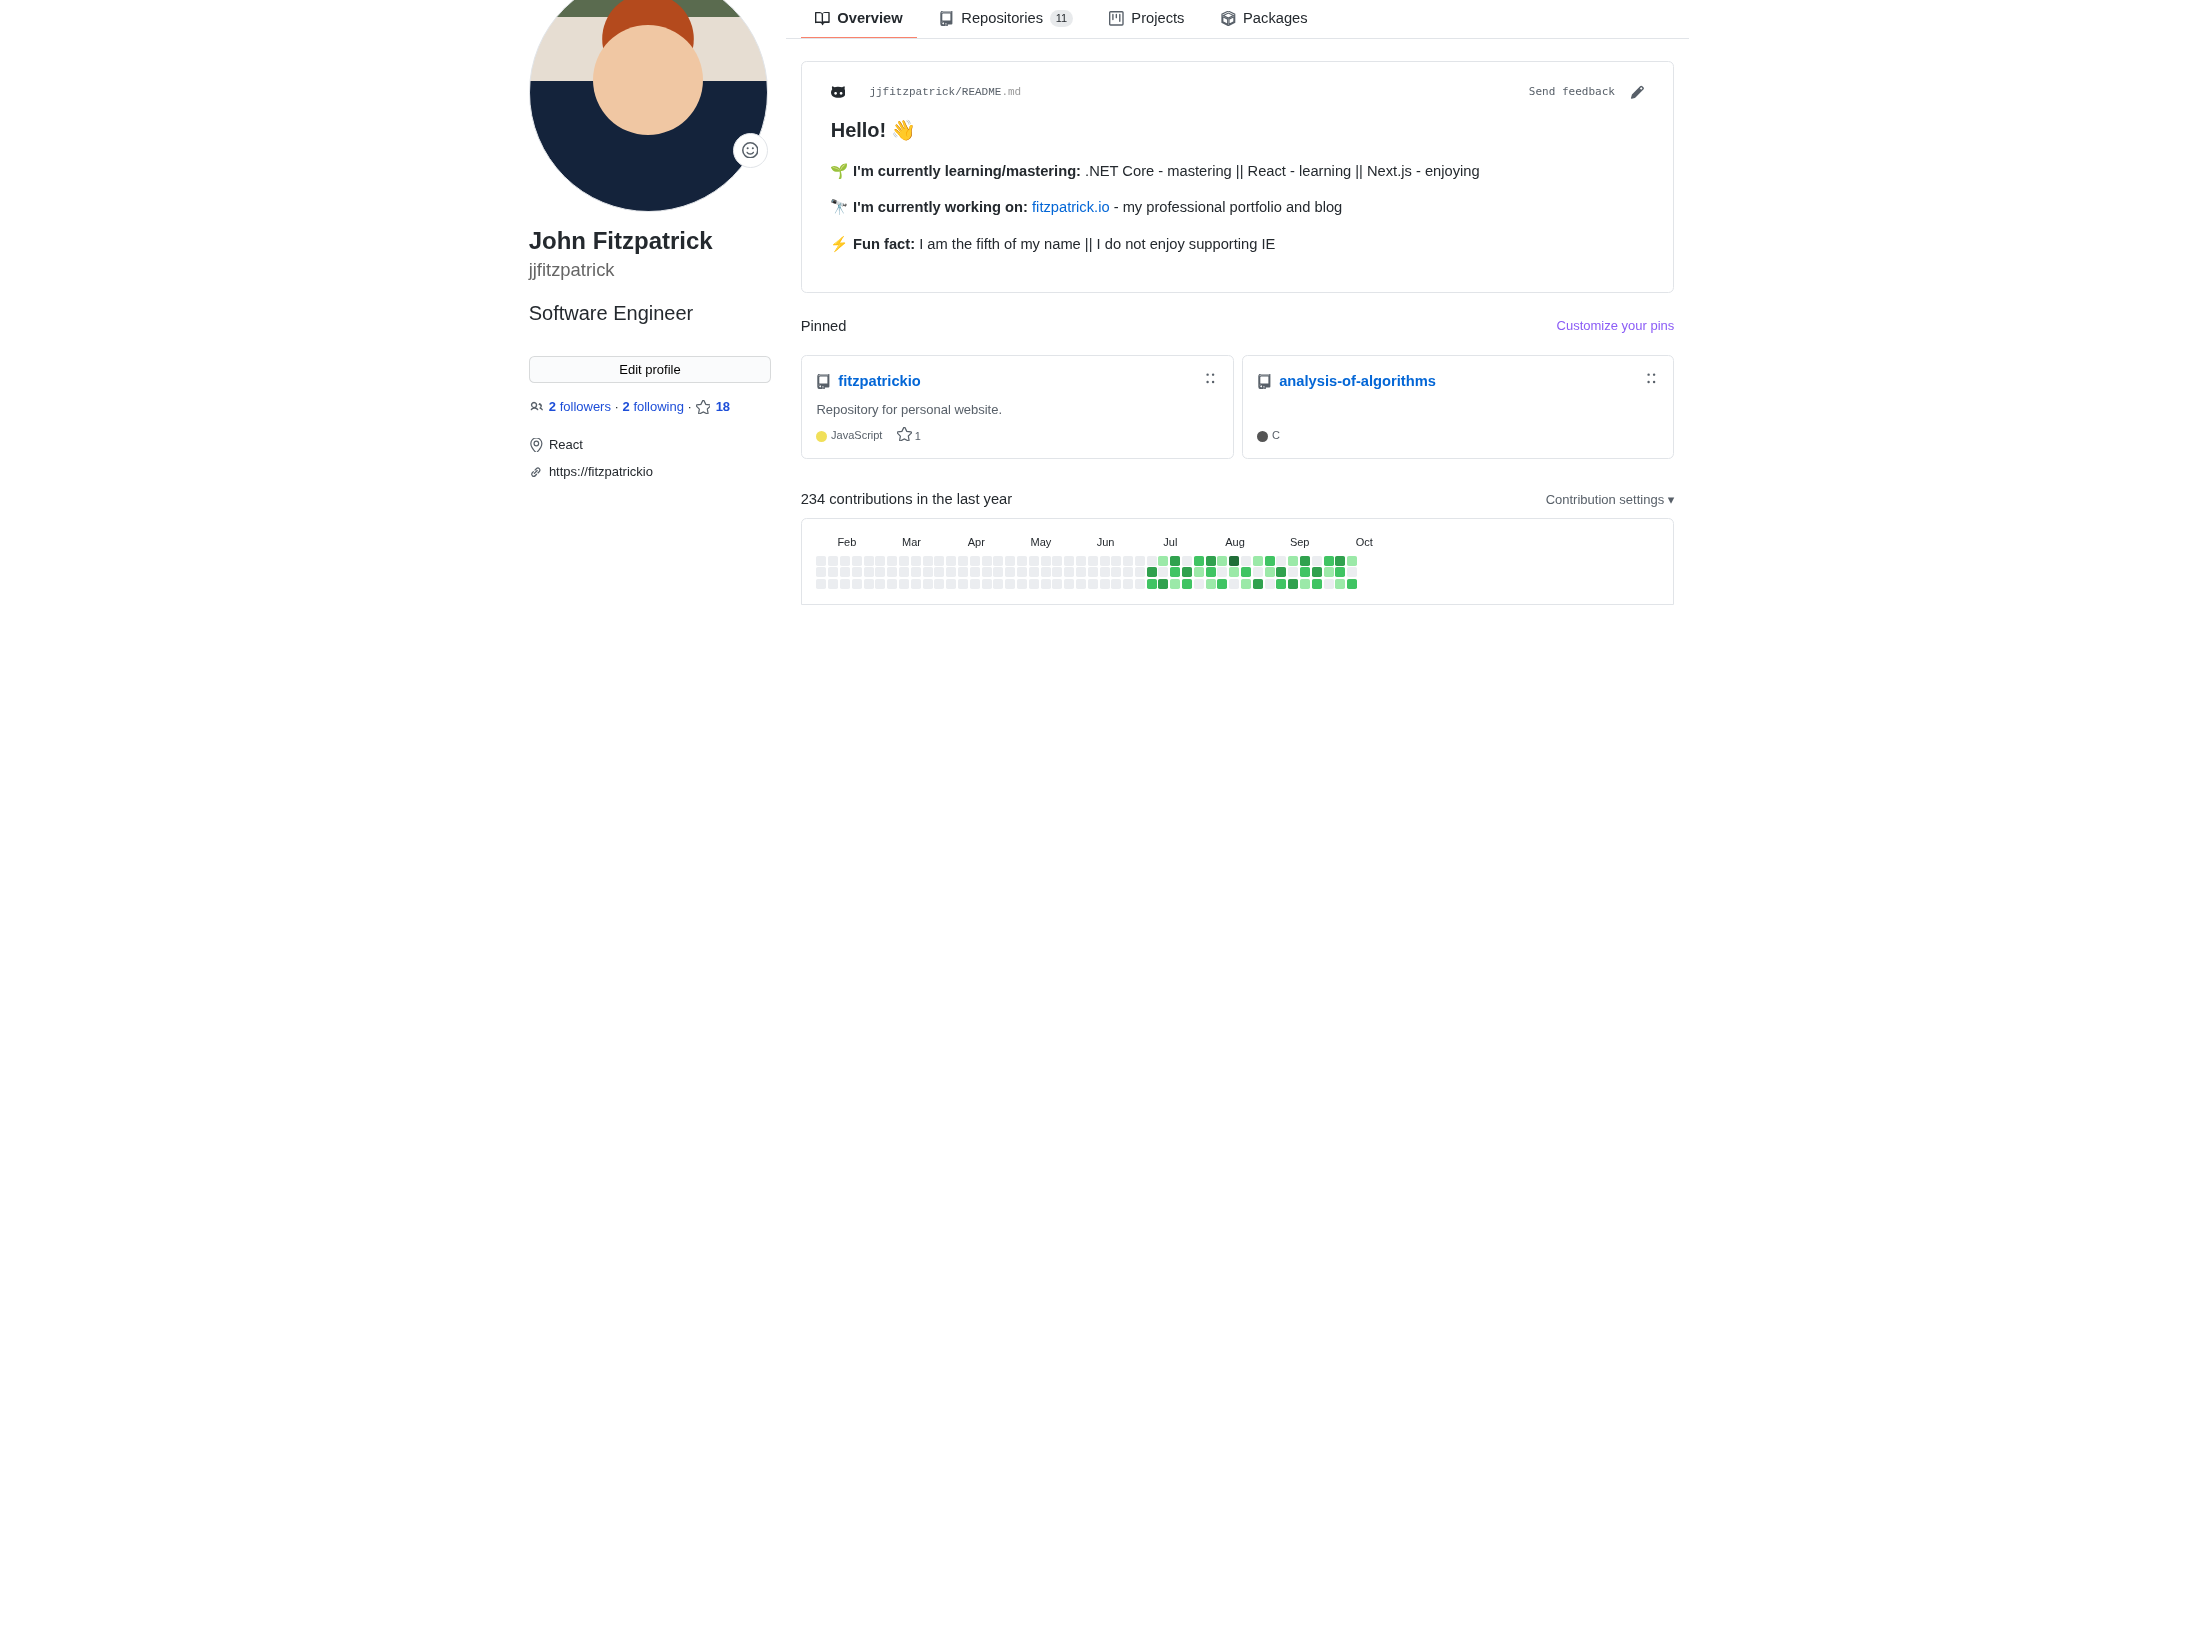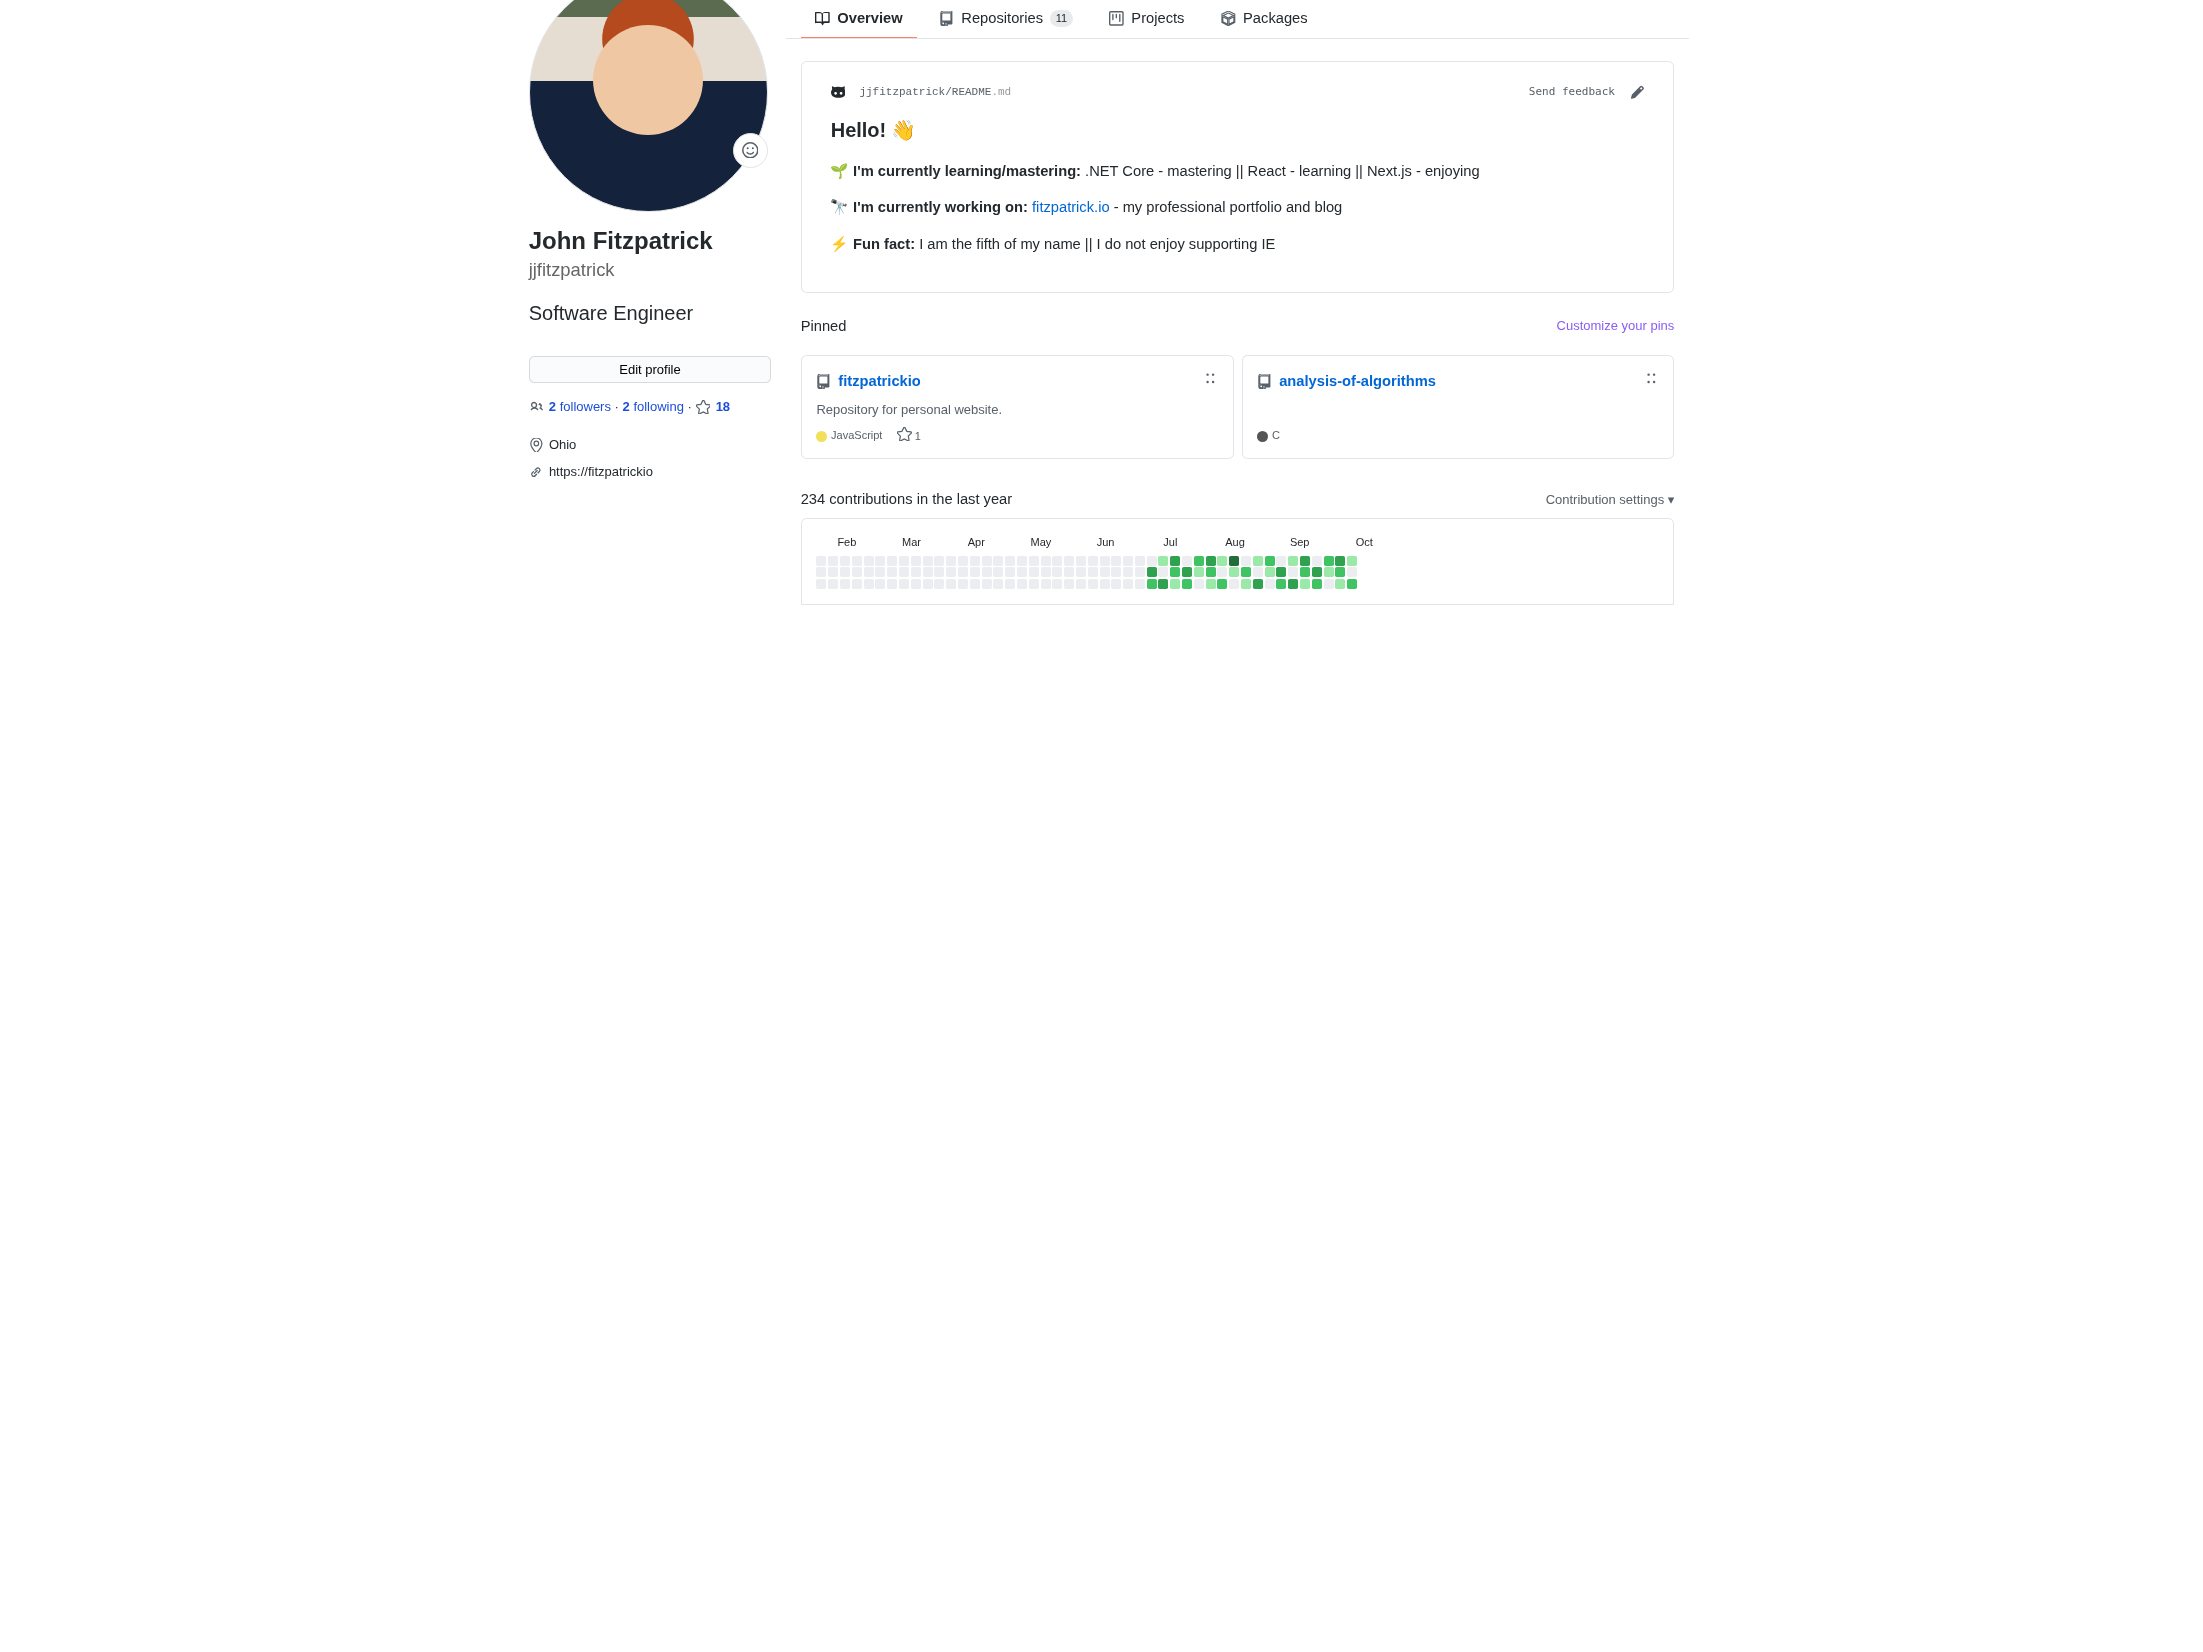--- a/index.html
+++ b/index.html
@@ -127,21 +127,21 @@
   align-items: center;
   justify-content: space-between;
   margin-bottom: 14.7px;
 }
 .readme-path {
   font-family: SFMono-Regular, Consolas, "Liberation Mono", Menlo, monospace;
   font-size: 11px;
   color: #586069;
   display: flex;
   align-items: center;
-  gap: 14px;
+  gap: 24px;
 }
 .readme-path svg { width: 14.7px; height: 14.7px; fill: #24292e; }
 .readme-head-right { display: flex; align-items: center; gap: 14.7px; color: #586069; font-family: SFMono-Regular, Consolas, monospace; font-size: 11px; }
 .readme-head-right svg { width: 14.7px; height: 14.7px; fill: #586069; cursor: pointer; }
 .readme-body h2 { font-size: 20px; font-weight: 600; margin-bottom: 14.7px; }
 .readme-body p { font-size: 14.7px; margin-bottom: 14.7px; }
 .readme-body a { color: #0366d6; text-decoration: none; }
 
 .section-head {
   display: flex;
@@ -220,21 +220,21 @@
       <svg viewBox="0 0 16 16">
           <path d="M8 .25a.75.75 0 01.67.42l2 4.06 4.48.65a.75.75 0 01.42 1.28l-3.24 3.16.77 4.46a.75.75 0 01-1.09.79L8 13.04l-4 2.1a.75.75 0 01-1.1-.79l.77-4.46L.44 6.66a.75.75 0 01.42-1.28l4.48-.65 2-4.06A.75.75 0 018 .25z" fill="none" stroke="#586069" stroke-width="1.3"></path>
         </svg>
       <a href="#"><span class="num">18</span></a>
     </div>
     <ul class="meta-list">
       <li>
         <svg viewBox="0 0 16 16">
             <path d="M8 0a6 6 0 00-6 6c0 4.3 5.4 9.6 5.6 9.8a.6.6 0 00.8 0C8.6 15.6 14 10.3 14 6a6 6 0 00-6-6zm0 8.5A2.5 2.5 0 118 3.5a2.5 2.5 0 010 5z" fill="none" stroke="#586069" stroke-width="1.3"></path>
           </svg>
-        <span>Ohio</span>
+        <span>React</span>
       </li>
       <li>
         <svg viewBox="0 0 16 16">
             <path d="M7.8 3.2a3 3 0 014.2 4.2l-1.5 1.5a.75.75 0 11-1-1l1.4-1.5a1.5 1.5 0 00-2.1-2.1L7.3 5.8a.75.75 0 11-1-1zM4.3 6.7a.75.75 0 011 1L3.9 9.2a1.5 1.5 0 002.1 2.1l1.5-1.4a.75.75 0 111 1l-1.4 1.5a3 3 0 01-4.2-4.2zM5.3 9.6a.75.75 0 010-1l3.2-3.2a.75.75 0 011 1L6.4 9.6a.75.75 0 01-1 0z"></path>
           </svg>
         <a href="#">https://fitzpatrickio</a>
       </li>
     </ul>
   </aside>
 

